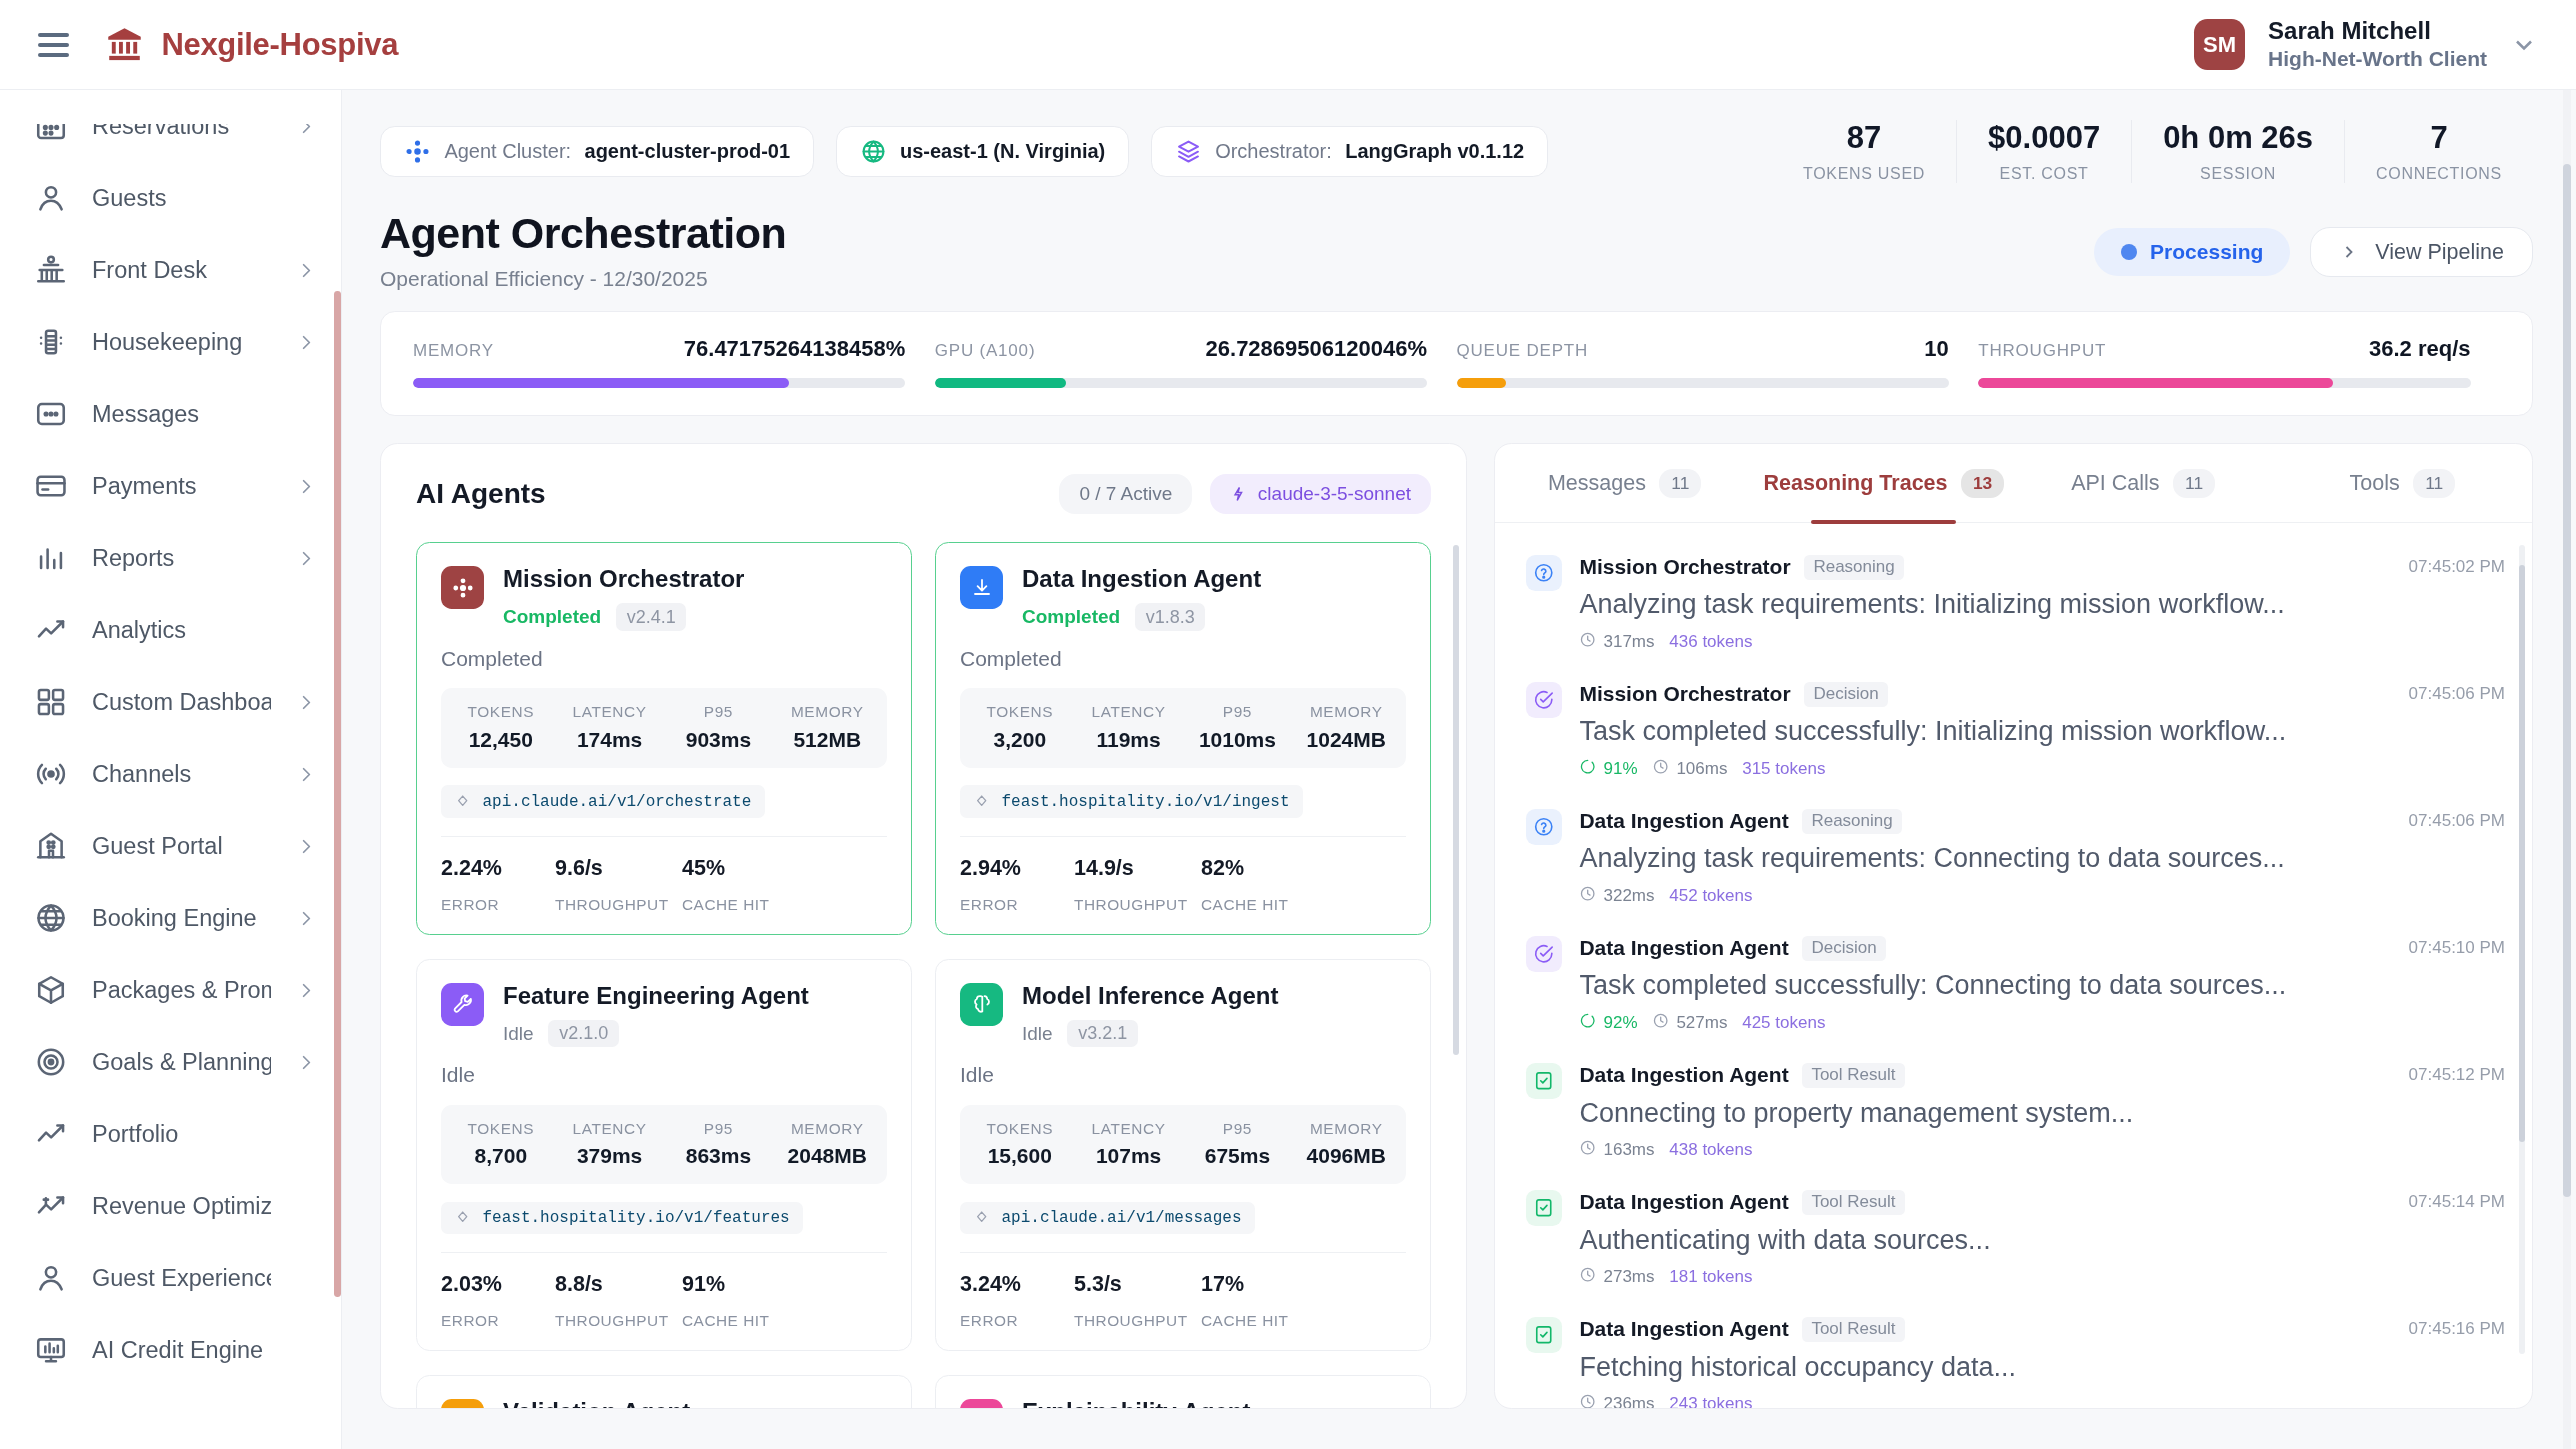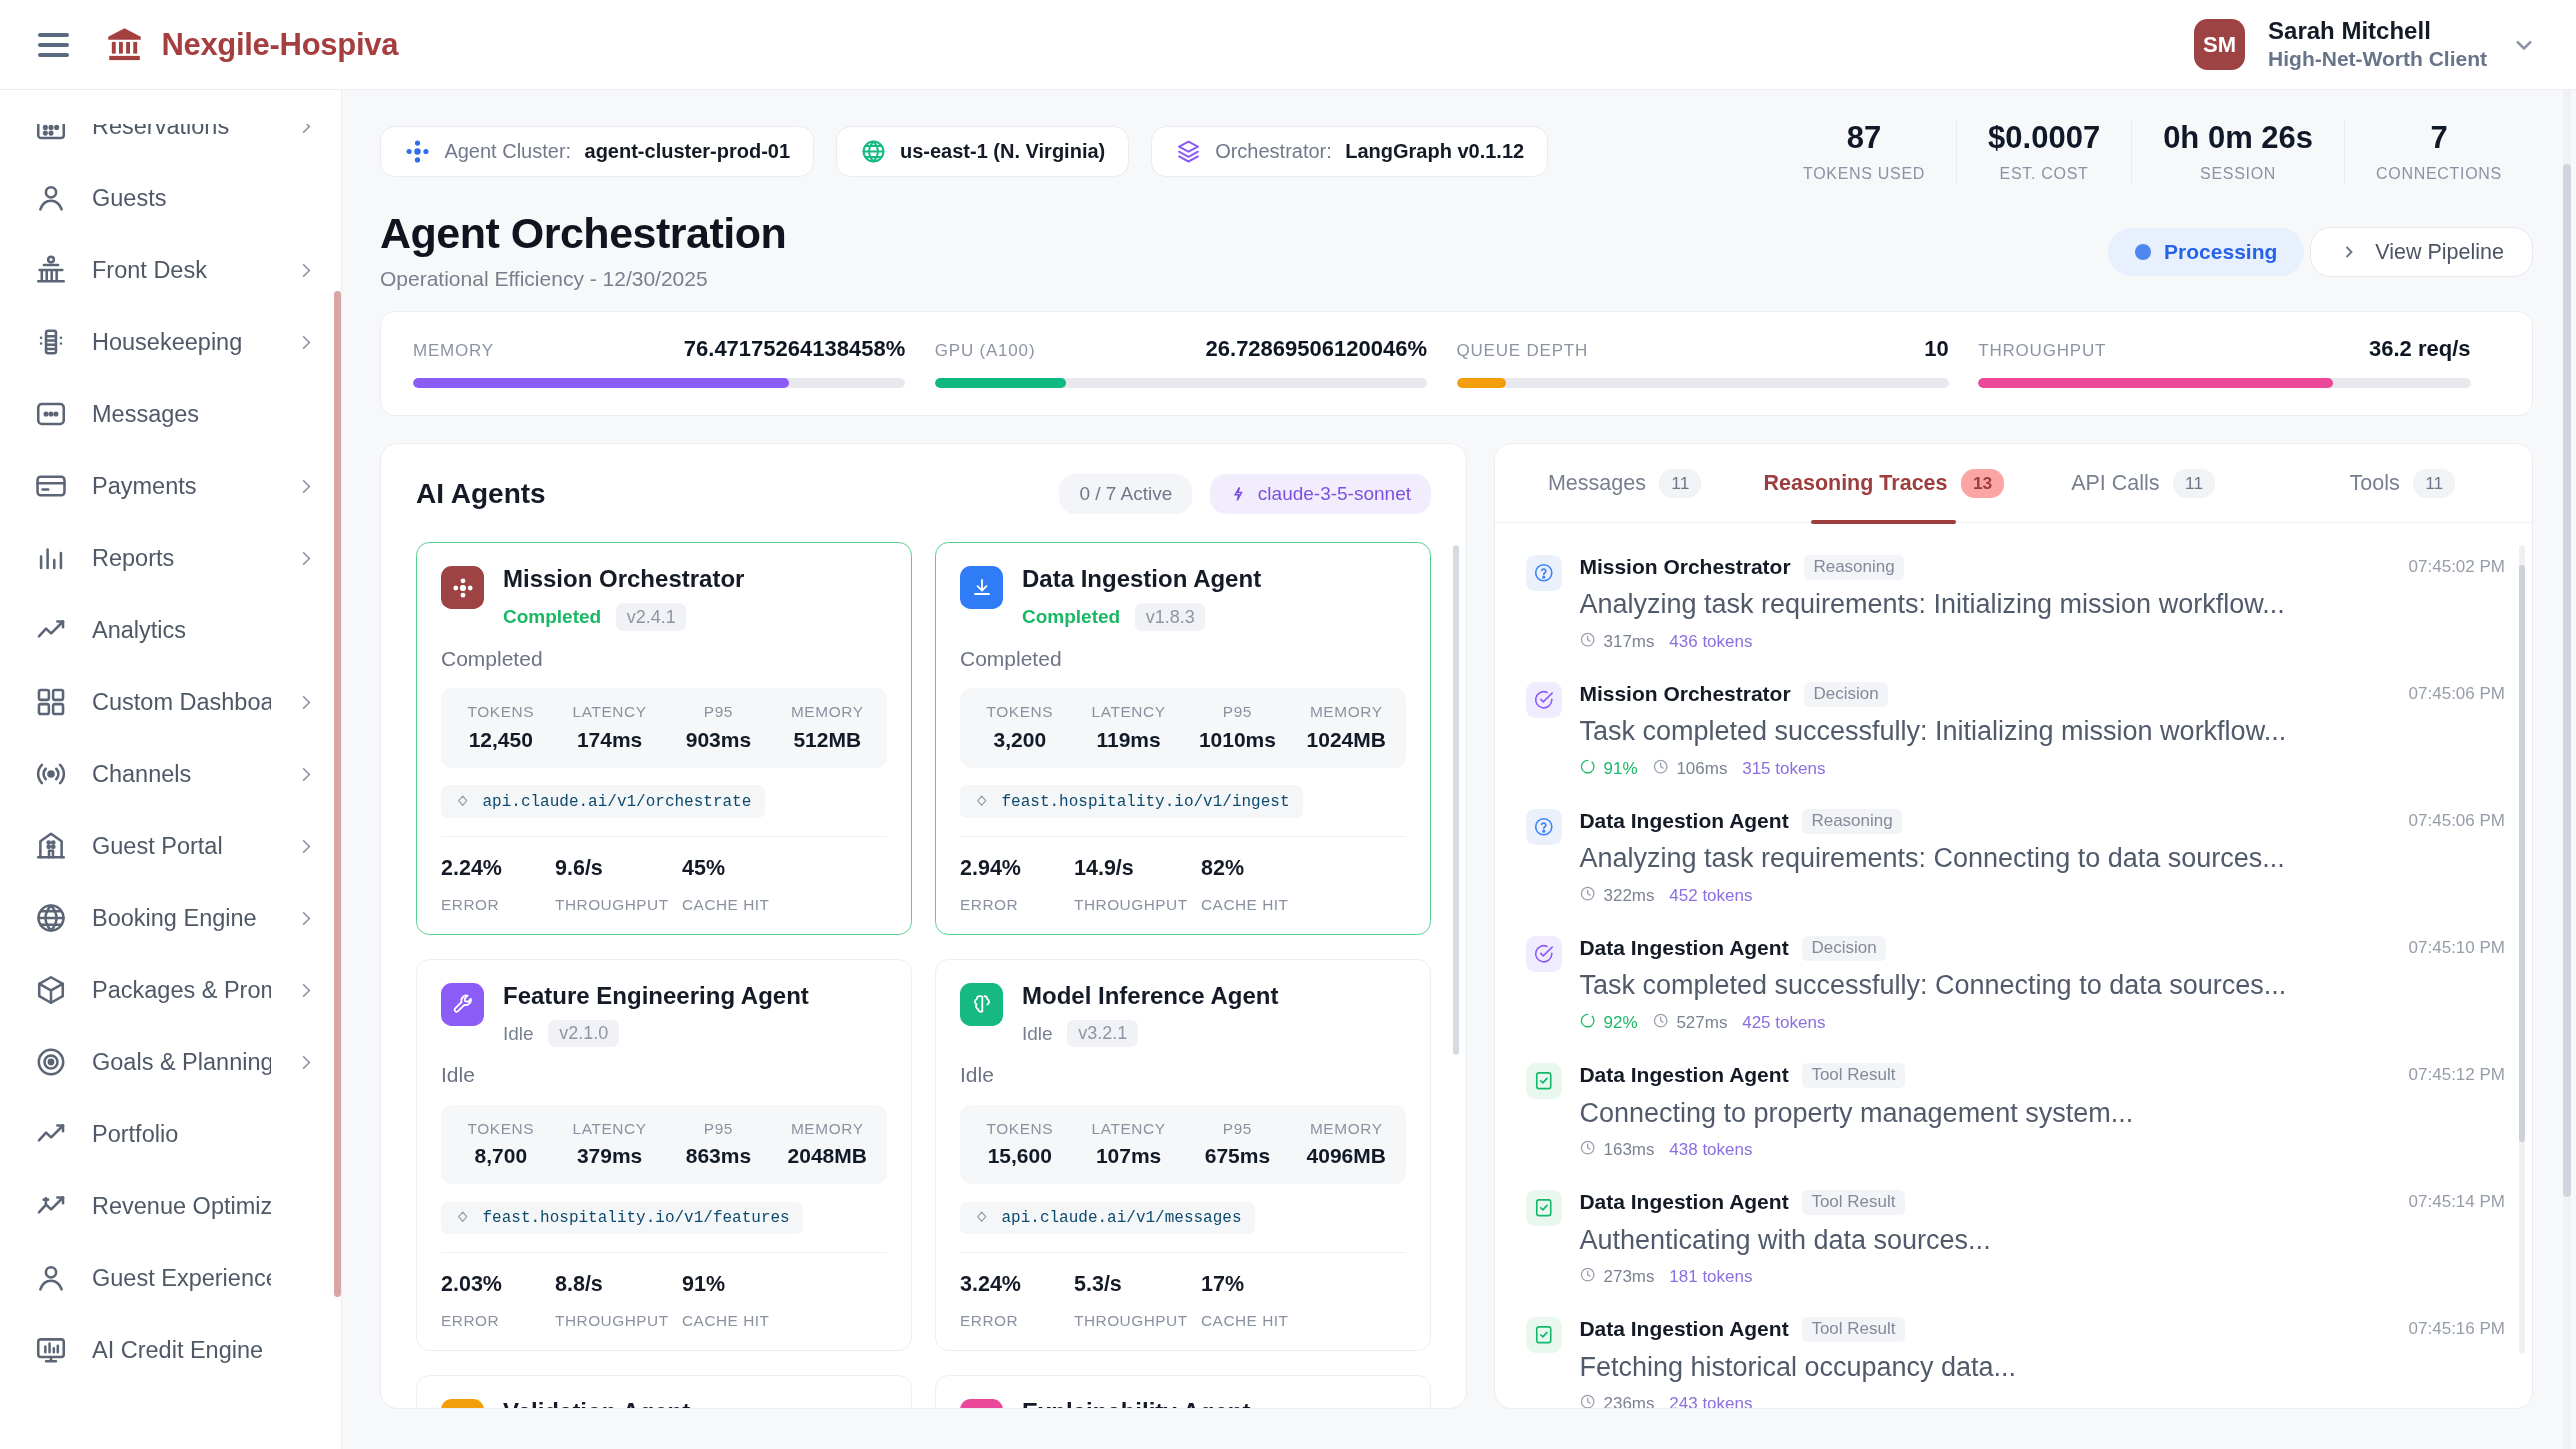--- a/index.html
+++ b/index.html
@@ -74,21 +74,21 @@
   .kpis { margin-left:auto; display:flex; }
   .kpi { padding:0 31px; text-align:center; border-left:1.3px solid #e9ebf0; min-width:148px; }
   .kpi:first-child { border-left:none; }
   .kpi-val { font-size:31px; font-weight:bold; color:#111827; line-height:1.16; }
   .kpi-lab { font-size:16px; color:#8a93a3; letter-spacing:0.7px; margin-top:9.4px; }
 
   
   .title-row { display:flex; align-items:flex-start; margin-bottom:20px; }
   .page-title { font-size:43px; font-weight:bold; color:#10141f; letter-spacing:-0.5px; line-height:1.1; }
   .page-sub { font-size:21px; color:#78808f; margin-top:9.4px; }
-  .title-actions { margin-left:auto; display:flex; align-items:center; gap:6px; padding-top:17.4px; }
+  .title-actions { margin-left:auto; display:flex; align-items:center; gap:20px; padding-top:17.4px; }
   .status-pill {
     display:flex; align-items:center; gap:13.4px; height:48px; padding:0 27px;
     background:#e8effd; border-radius:24px; color:#2563eb; font-size:21px; font-weight:bold;
   }
   .status-dot { width:16px; height:16px; border-radius:50%; background:#4f87f0; }
   .ghost-btn {
     display:flex; align-items:center; gap:16px; height:50px; padding:0 28px;
     background:#fff; border:1.3px solid #e6e9ef; border-radius:20px;
     font-size:21.5px; color:#4b5565; cursor:pointer;
   }
@@ -149,21 +149,21 @@
   .foot-cell.wide { width:127px;margin-left:25px; }
   .foot-val { font-size:21.5px; font-weight:bold; color:#141a26; }
   .foot-lab { font-size:15.4px; color:#8a92a1; letter-spacing:0.5px; margin-top:14.8px; }
 
   
   .tabs { display:flex; border-bottom:1.3px solid #eef0f3; padding:0 0 0 0; }
   .tab { flex:1; display:flex; align-items:center; justify-content:center; gap:13.4px; height:78px; cursor:pointer; font-size:21.5px; color:#78808f; position:relative; }
   .tab.active { color:#9d3d3d; font-weight:bold; }
   .tab.active::after { content:""; position:absolute; left:22%; right:22%; bottom:-1.3px; height:4px; background:#9d3d3d; border-radius:2px; }
   .tab-badge { background:#f2f3f6; border-radius:13.4px; padding:4px 12px; font-size:17.4px; color:#6f7889; }
-  .tab.active .tab-badge { background:#fca5a5; color:#9d3d3d; }
+  .tab.active .tab-badge { background:#e5e5e5; color:#9d3d3d; }
 
   .traces { position:absolute; top:81px; left:0; right:0; bottom:0; overflow:hidden; padding:16px 27px 0 31px; }
   .trace { display:flex; gap:17.4px; padding:13.4px 0 14.8px 0; }
   .tr-ic { width:36px; height:36px; border-radius:9.4px; flex:0 0 36px; display:flex; align-items:center; justify-content:center; }
   .tr-ic svg { width:21.5px; height:21.5px; }
   .tr-body { flex:1; min-width:0; }
   .tr-head { display:flex; align-items:center; gap:13.4px; }
   .tr-agent { font-size:21px; font-weight:bold; color:#141a26; }
   .tr-kind { background:#f3f4f7; border-radius:5.4px; padding:2.7px 9.4px; font-size:17px; color:#838b9a; }
   .tr-time { margin-left:auto; font-size:17px; color:#969daa; white-space:nowrap; }

